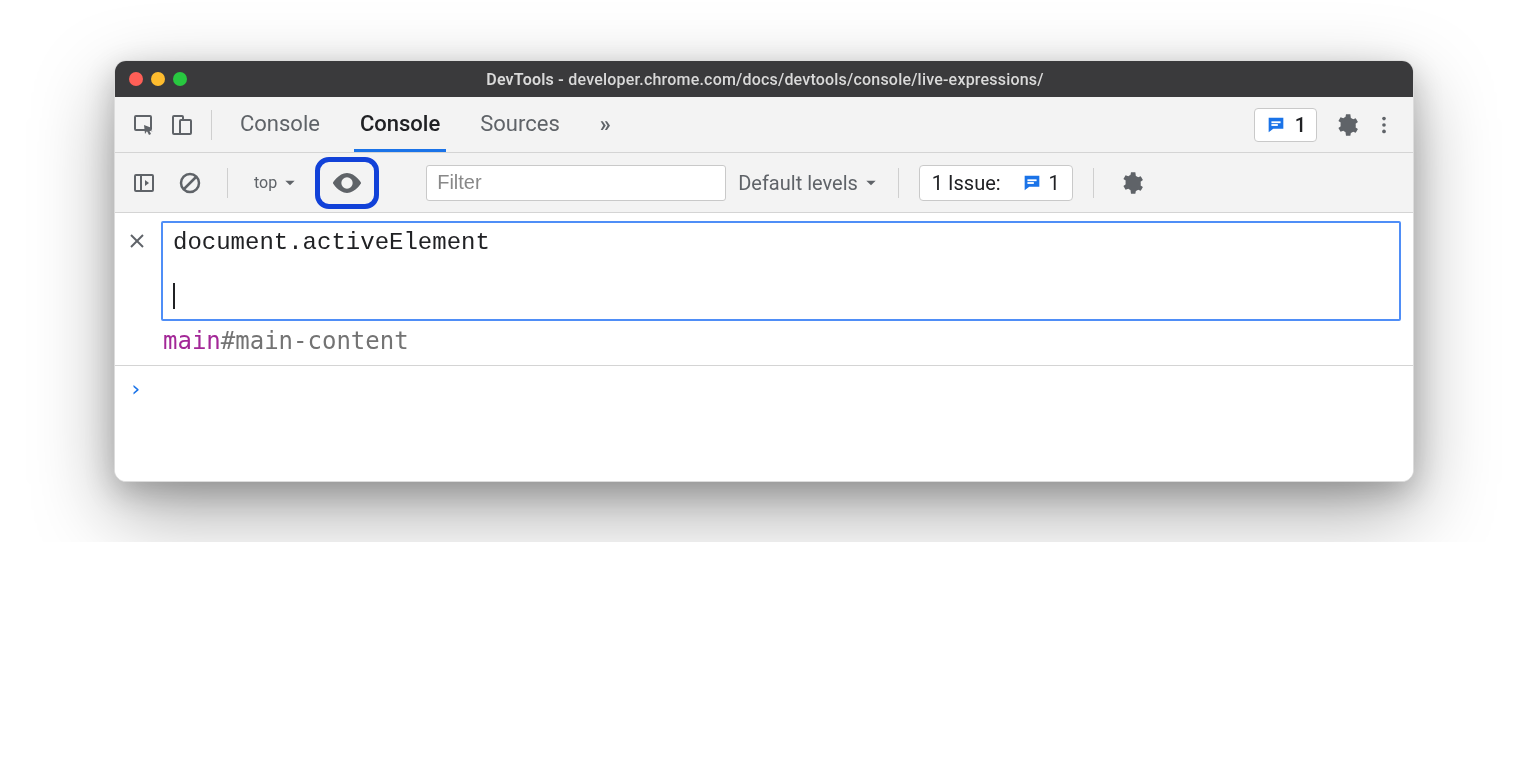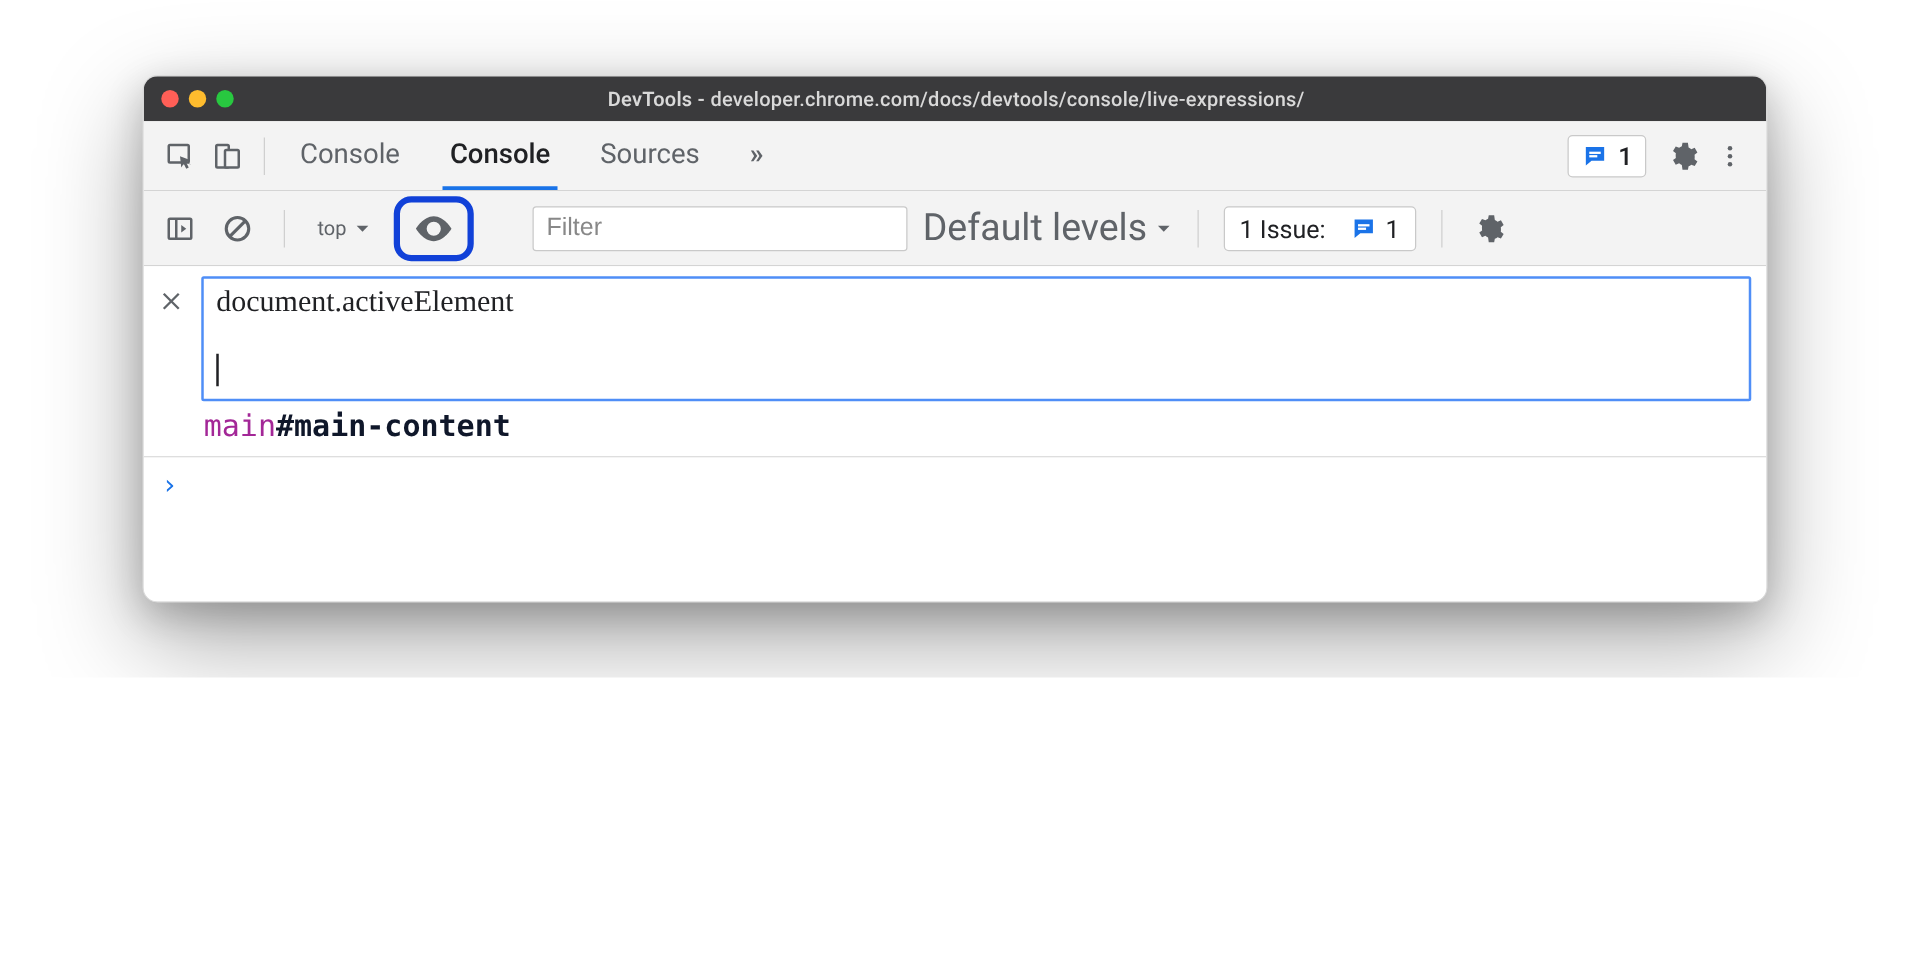--- a/index.html
+++ b/index.html
@@ -103,21 +103,21 @@
   .filter-input {
     width: 300px; height: 36px;
     border:1px solid #c9c9c9; border-radius:3px;
     background:#fff;
     padding: 0 10px;
     font-size: 20px; color:#5f6368;margin-left:35px;
   }
   .filter-input::placeholder { color:#888; }
   .levels {
     display:flex; align-items:center; gap:6px;
-    color:#5f6368; font-size:30px;
+    color:#5f6368; font-size:20px;
     cursor:pointer;
   }
   .issues-pill {
     display:flex; align-items:center; gap:20px;
     border:1px solid #c9c9c9; border-radius:4px;
     background:#fff;
     padding: 2px 12px; height: 36px;
     font-size:20px;
   }
   .issues-pill .label { color:#202124; }
@@ -132,40 +132,40 @@
   .live-close {
     width: 28px; height: 28px; margin-top:6px;
     display:flex; align-items:center; justify-content:center;
     color:#5f6368; cursor:pointer;
   }
   .live-box {
     flex:1;
     border:2px solid #4f8ef7;
     border-radius:2px;
     padding: 6px 10px 30px 10px;
-    font-family: Liberation Serif, serif;
+    font-family: Liberation Mono, monospace;
     font-size: 24px;
     color:#202124;
     min-height: 100px;
     position:relative;
     background:#fff;
   }
   .cursor-line {
     position:absolute;
     left: 10px; bottom: 10px;
     width: 1.5px; height: 26px;
     background:#202124;
   }
   .live-result {
     margin: 6px 0 6px 40px;
     font-family: ui-monospace, Menlo, Consolas, monospace;
     font-size: 24px;
   }
   .live-result .tag { color:#a32797; }
-  .live-result .idpart { color:#0f172a;font-weight:bold; }
+  .live-result .idpart { color:#737373; }
   
   .console-body {
     padding: 10px 14px 80px 14px;
     background:#fff;
   }
   .prompt {
     font-family: ui-monospace, Menlo, Consolas, monospace;
     font-size: 22px;
     color:#1a73e8;
   }

